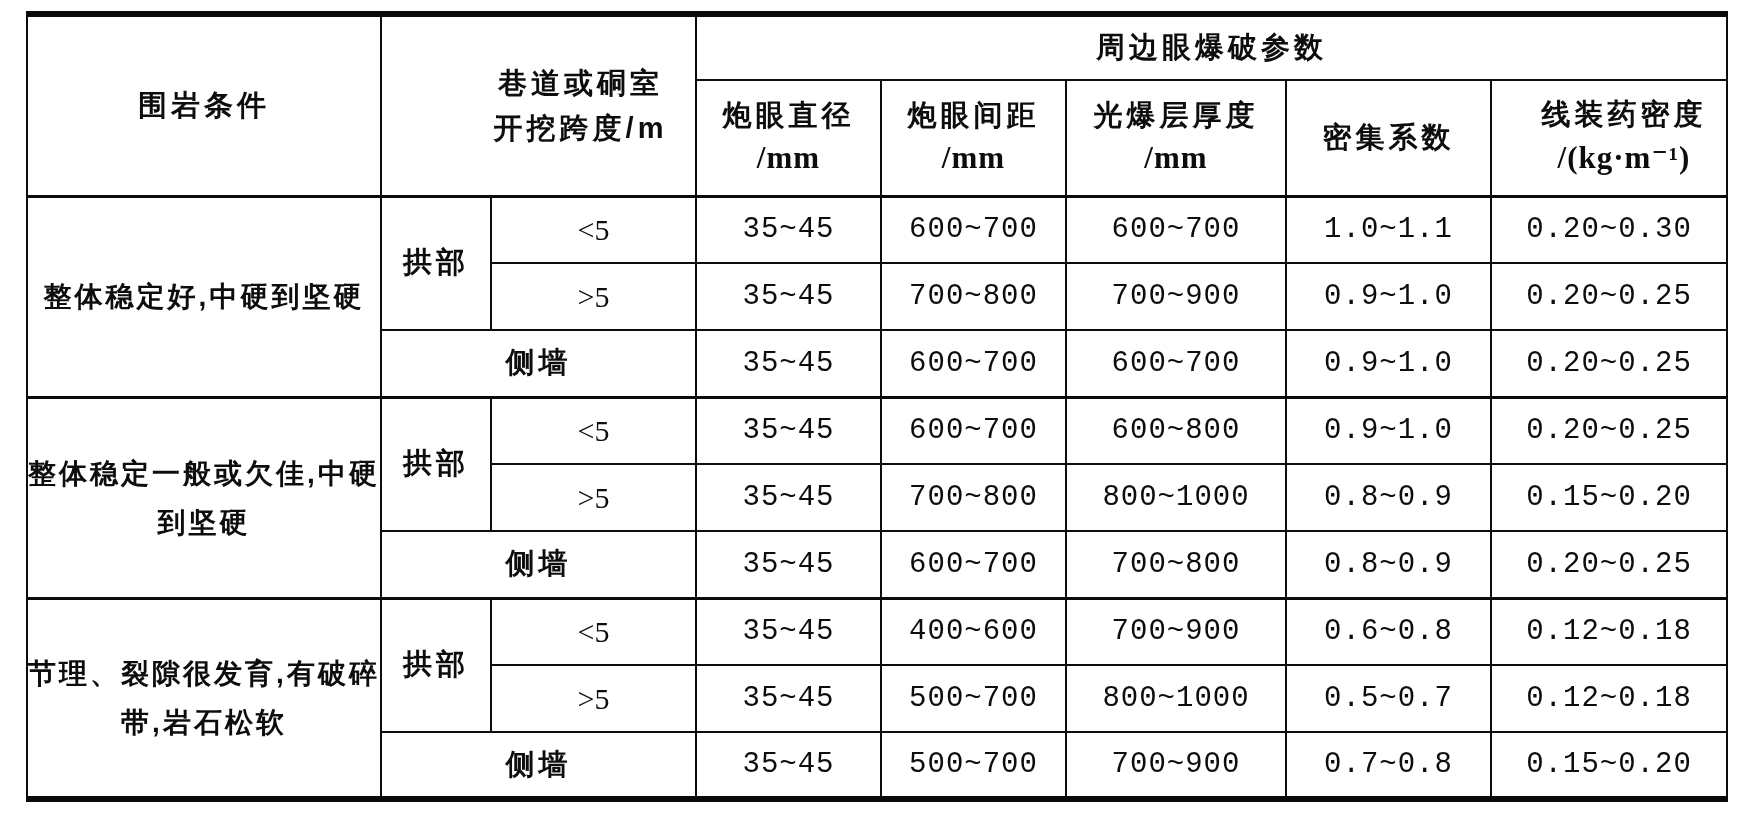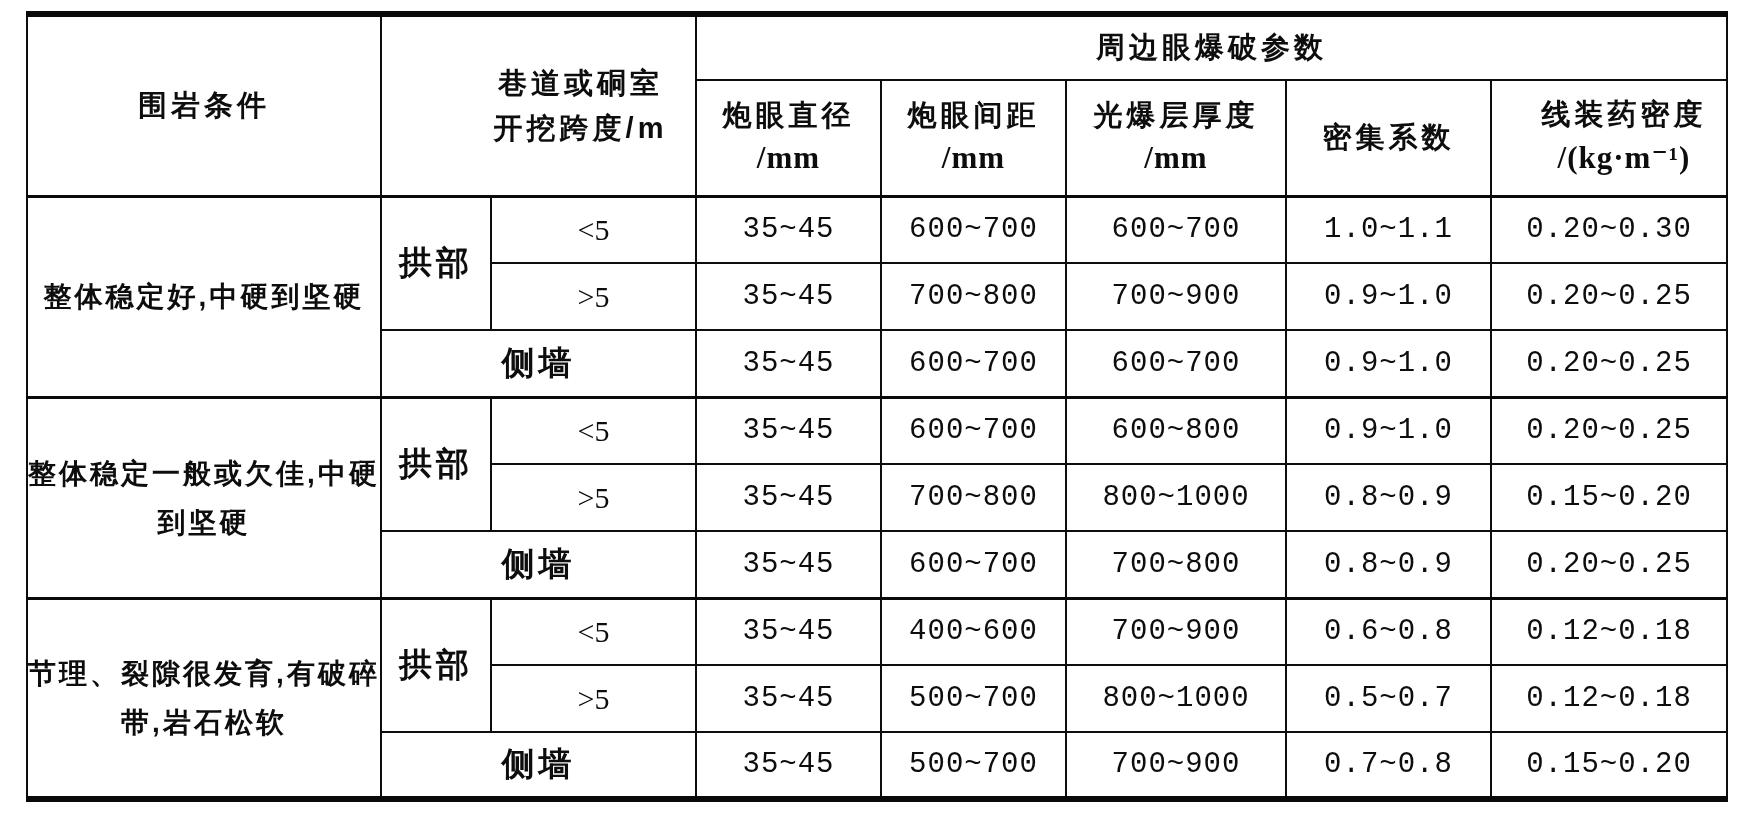--- a/index.html
+++ b/index.html
@@ -76,21 +76,21 @@
     padding-right: 8px;
     font-family: "Liberation Sans", "DejaVu Sans", sans-serif;
     font-weight: bold;
     font-size: 28px;
     letter-spacing: 3px;
     line-height: 1.75;
   }
   td.arch, td.side {
     font-family: Liberation Sans, sans-serif;
     font-weight: bold;
-    font-size: 33px;
+    font-size: 29px;
     letter-spacing: 4px;
   }
   td.span-val {
     font-family: "Liberation Serif", "DejaVu Serif", serif;
     font-size: 30px;
   }
 </style>
 </head>
 <body>
 

